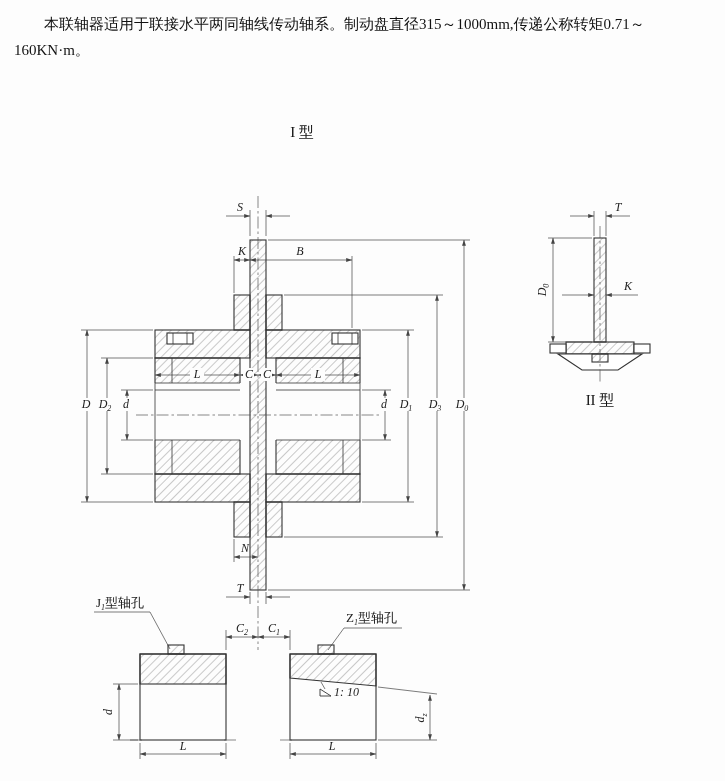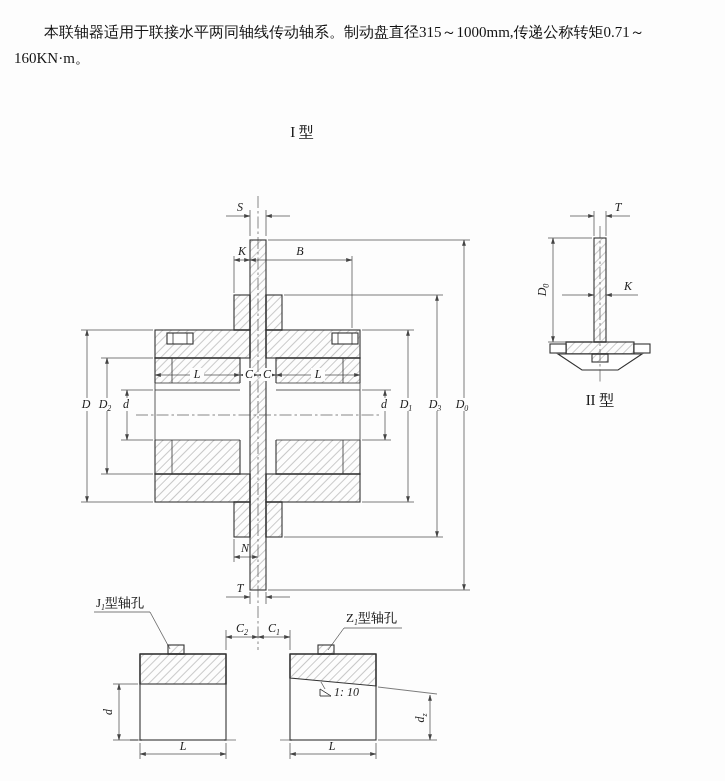--- a/index.html
+++ b/index.html
@@ -1,18 +1,18 @@
 <!DOCTYPE html>
 <html><head>
 <meta charset="utf-8">
 <style>
   html,body{margin:0;padding:0;background:#e8e8e8;}
   .page{position:relative;width:725px;height:781px;background:#fdfdfd;overflow:hidden;
         font-family:"Liberation Serif",serif;color:#1a1a1a;}
-  .intro{position:absolute;top:19px;left:14px;width:700px;margin:0;
+  .intro{position:absolute;top:11px;left:14px;width:700px;margin:0;
          font-size:15px;line-height:1.75;text-indent:2em;color:#111;}
   svg{position:absolute;left:0;top:0;}
   .ol{fill:none;stroke:#333;stroke-width:1.1;}
   .hp{fill:url(#h);stroke:#333;stroke-width:1.1;}
   .wf{fill:#fff;stroke:#333;stroke-width:1.1;}
   .thin{fill:none;stroke:#333;stroke-width:0.8;}
   .dim{fill:none;stroke:#444;stroke-width:0.7;}
   .cl{fill:none;stroke:#555;stroke-width:0.7;stroke-dasharray:12 3 2.5 3;}
   .wbg{fill:#fdfdfd;}
   .lbl{font:italic 12px "Liberation Serif",serif;fill:#222;}

